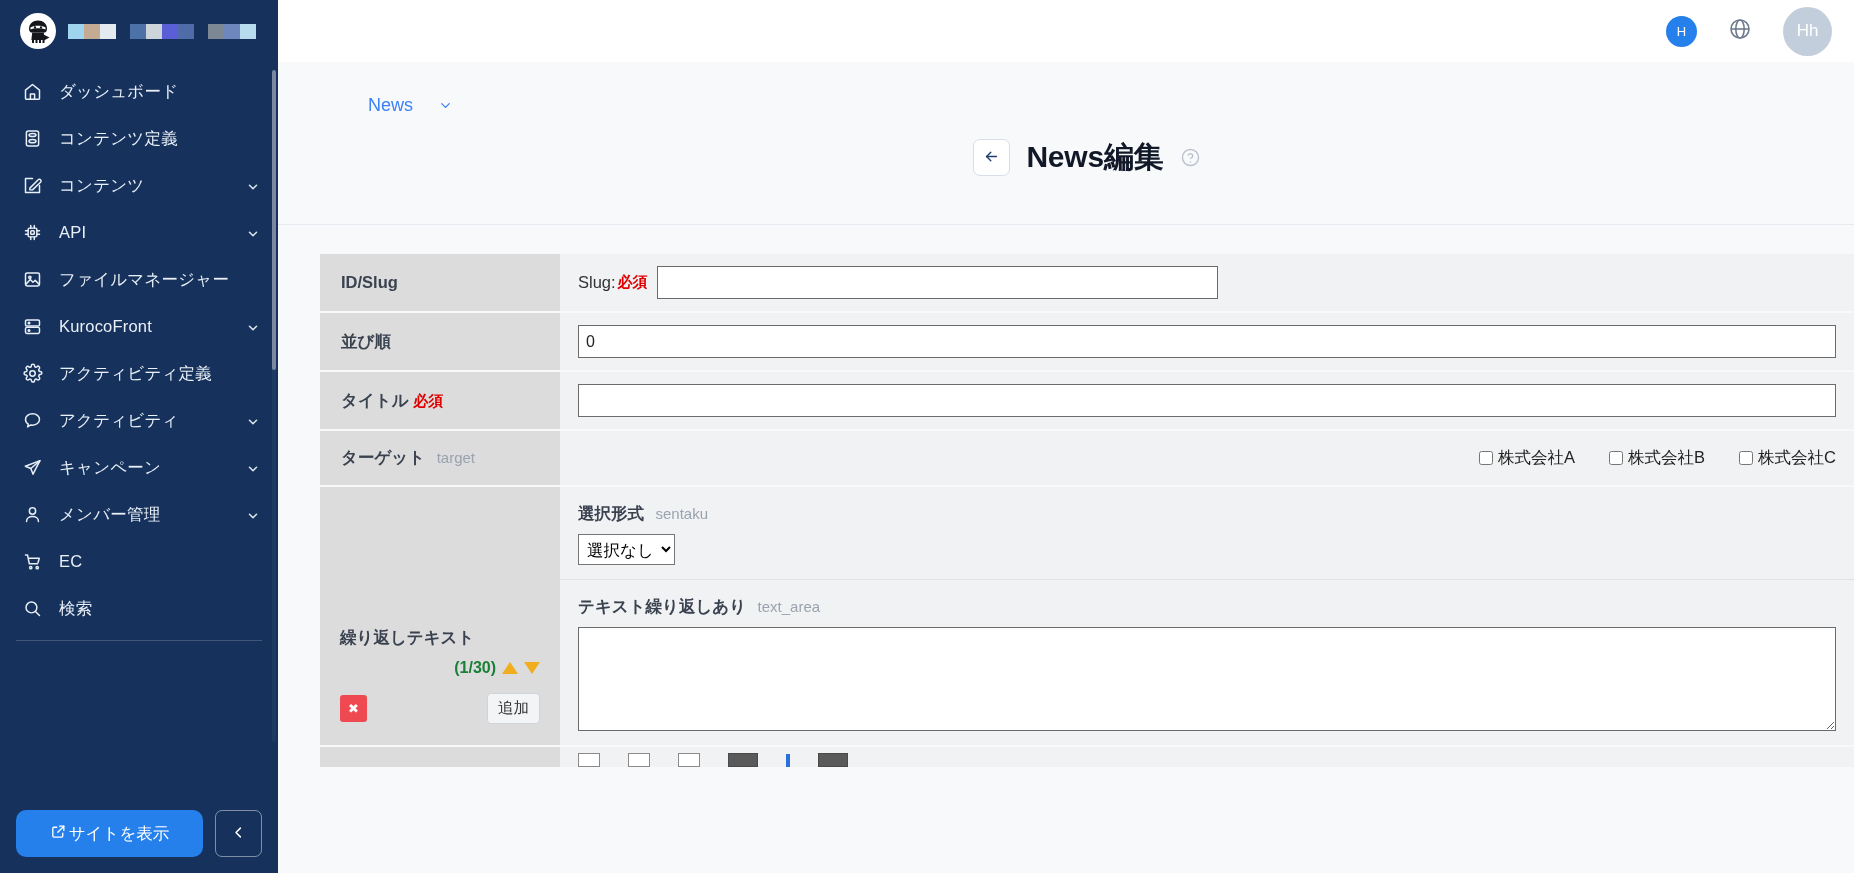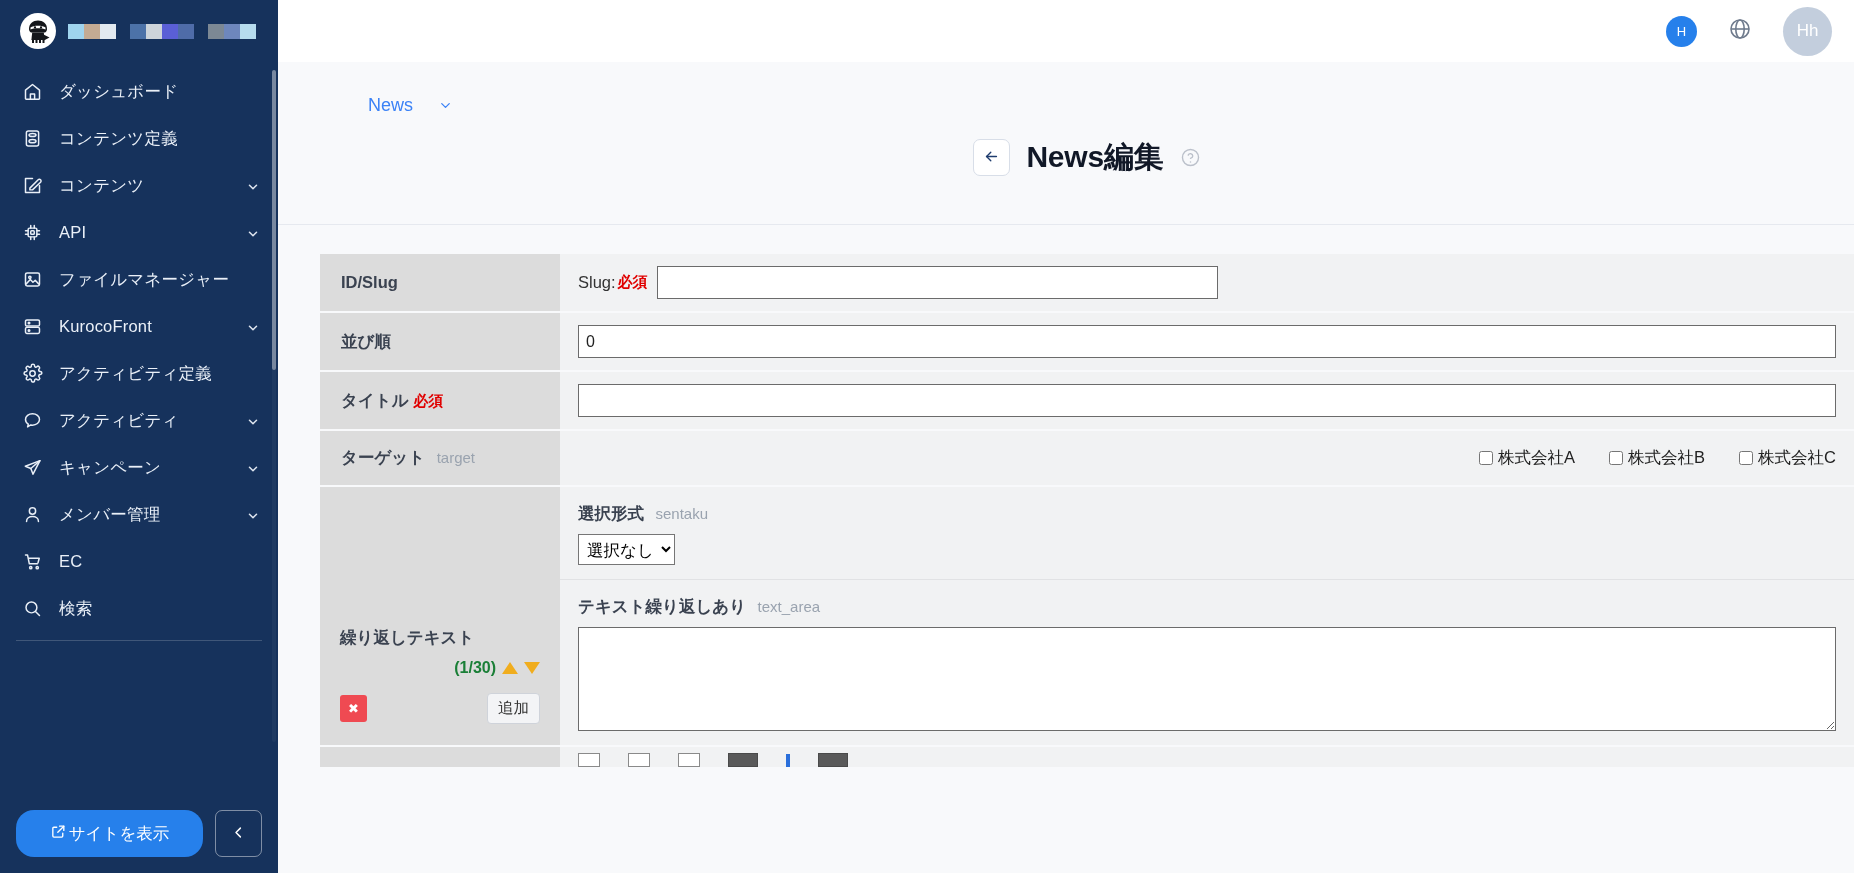--- a/index.html
+++ b/index.html
@@ -61,21 +61,21 @@
   .nav-label { flex: 1 1 auto; letter-spacing: .2px; }
   .nav-chev { width: 14px; height: 14px; flex: 0 0 14px; opacity: .95; }
   .sb-divider {
     height: 1px; background: rgba(255,255,255,0.18);
     margin: 8px 16px 0 16px;
   }
   .sb-bottom {
     padding: 14px 16px 16px 16px; display: flex; gap: 12px; align-items: center;
   }
   .btn-site {
-    flex: 1 1 auto; height: 47px; border-radius: 18px;
+    flex: 1 1 auto; height: 47px; border-radius: 10px;
     background: #2680eb; color: #fff; border: none;
     font-size: 16.5px; font-family: inherit; cursor: pointer;
     display: flex; align-items: center; justify-content: center; gap: 2px;
   }
   .btn-collapse {
     width: 47px; height: 47px; border-radius: 7px;
     background: transparent; border: 1px solid rgba(255,255,255,0.45);
     color: #fff; cursor: pointer;
     display: flex; align-items: center; justify-content: center;
   }

